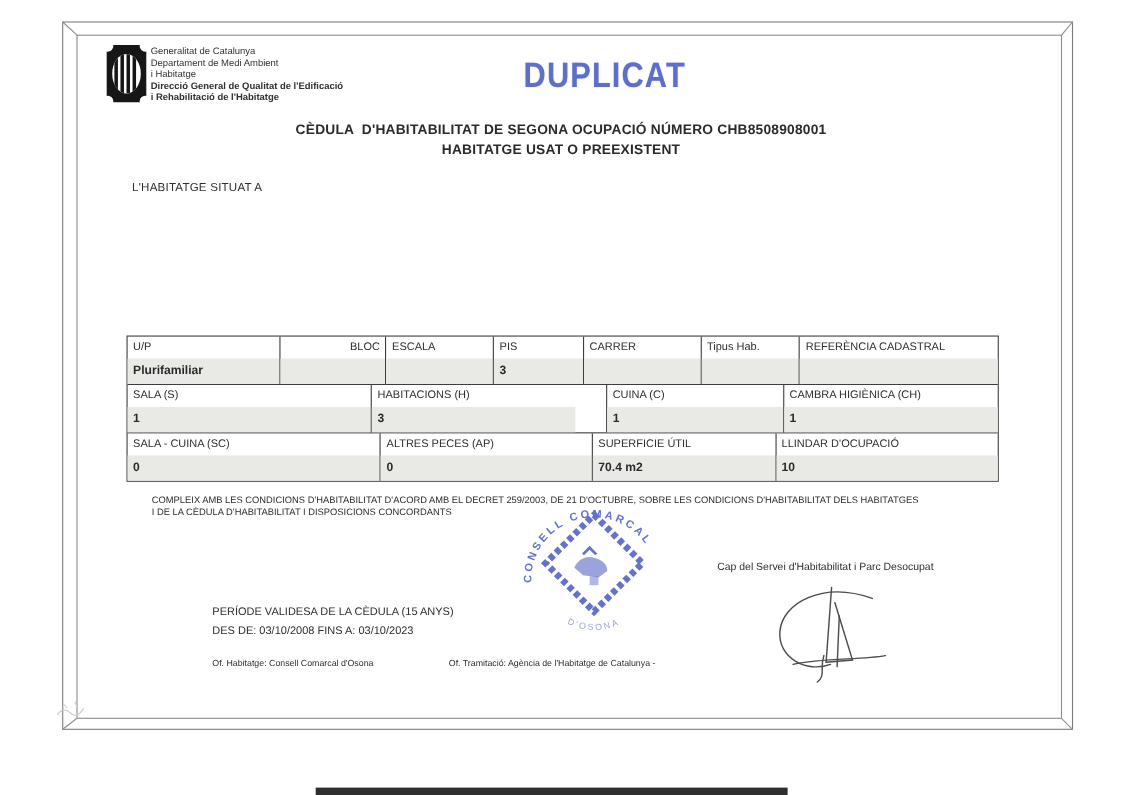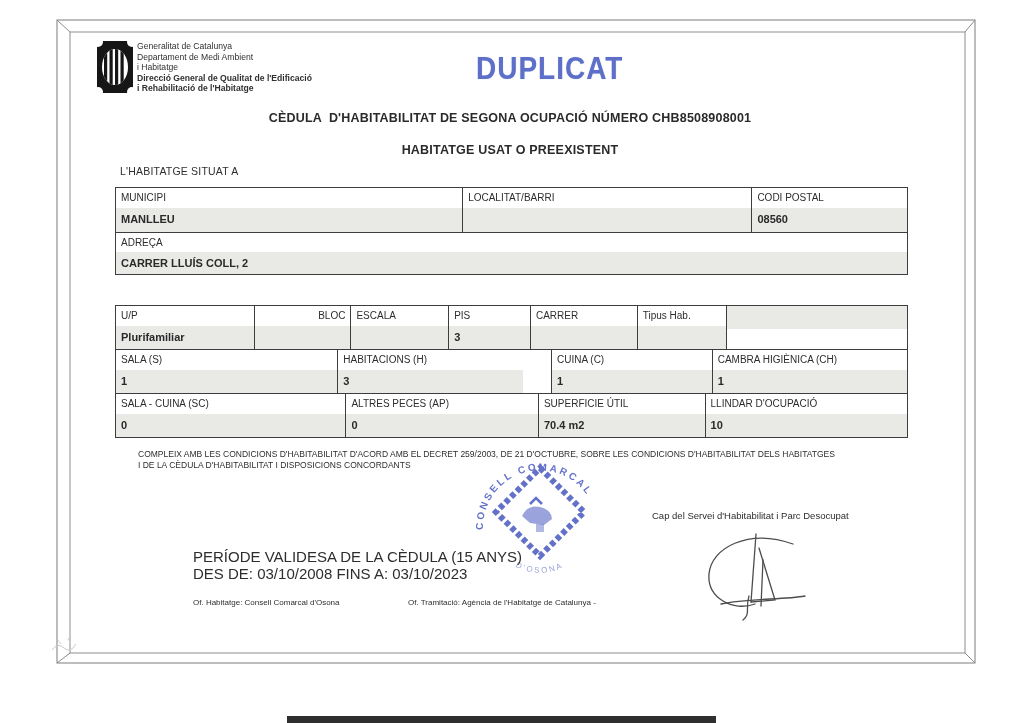--- a/index.html
+++ b/index.html
@@ -11,34 +11,34 @@
   
   .org-text{left:137px;top:41px;font-size:8.6px;line-height:10.6px;color:#303030;}
   .org-text .b{font-weight:bold;}
   .duplicat{
     left:476px;top:50px;font-size:28px;font-weight:bold;color:#5163c5;
     letter-spacing:1px;transform:scaleY(1.15);transform-origin:top left;opacity:.92;
     text-shadow:0 0 1px rgba(81,99,197,.4);
   }
   .title-wrap{left:60px;top:111px;width:900px;text-align:center;}
   .title1{font-size:12.5px;font-weight:bold;letter-spacing:.2px;white-space:pre;}
-  .title2{font-size:12.5px;font-weight:bold;letter-spacing:.2px;margin-top:18px;}
+  .title2{font-size:12.5px;font-weight:bold;letter-spacing:.2px;margin-top:4px;}
   .sec-label{font-size:10.5px;color:#2e2e2e;letter-spacing:.2px;}
   
   .tbl{border:1px solid #3d3d3d;background:#ffffff;box-sizing:border-box;}
   .trow{display:flex;}
   .trow + .trow{border-top:1px solid #3d3d3d;}
   .cell{box-sizing:border-box;}
   .cell + .cell{border-left:1px solid #3d3d3d;}
   .lbl{height:20px;box-sizing:border-box;padding:4px 5px 0;font-size:10px;color:#2d2d2d;white-space:nowrap;overflow:hidden;}
   .val{height:23px;box-sizing:border-box;padding:5px 5px 0;font-size:11px;font-weight:bold;background:#e9e9e6;white-space:nowrap;overflow:hidden;}
   
   .compliance{left:138px;top:449px;font-size:8.5px;line-height:11px;color:#2d2d2d;white-space:nowrap;}
   .cap-servei{left:652px;top:510px;font-size:9.5px;color:#2d2d2d;white-space:nowrap;}
-  .validity{left:193px;top:549px;font-size:15px;line-height:16.5px;color:#2d2d2d;white-space:nowrap;}
+  .validity{left:193px;top:549px;font-size:10px;line-height:16.5px;color:#2d2d2d;white-space:nowrap;}
   .foot{font-size:8px;color:#2d2d2d;white-space:nowrap;}
   .bottom-bar{left:287px;top:716px;width:429px;height:7px;background:#2f2f2f;}
 </style>
 </head>
 <body>
 
 <div id="page">
 
   <svg class="abs" style="left:0;top:0;" width="1024" height="723" viewBox="0 0 1024 723">
     <g fill="none" stroke="#8d8d8d" stroke-width="1">
@@ -81,42 +81,20 @@
 
   <div class="abs duplicat">DUPLICAT</div>
 
   <div class="abs title-wrap">
     <div class="title1">CÈDULA  D'HABITABILITAT DE SEGONA OCUPACIÓ NÚMERO CHB8508908001</div>
     <div class="title2">HABITATGE USAT O PREEXISTENT</div>
   </div>
 
   <div class="abs sec-label" style="left:120px;top:165px;">L'HABITATGE SITUAT A</div>
 
-  <div class="abs tbl" style="left:115px;top:187px;width:793px;">
-    <div class="trow">
-      <div class="cell" style="width:347px;">
-        <div class="lbl">MUNICIPI</div>
-        <div class="val" style="height:24px;">MANLLEU</div>
-      </div>
-      <div class="cell" style="width:290px;">
-        <div class="lbl">LOCALITAT/BARRI</div>
-        <div class="val" style="height:24px;"></div>
-      </div>
-      <div class="cell" style="width:156px;">
-        <div class="lbl">CODI POSTAL</div>
-        <div class="val" style="height:24px;">08560</div>
-      </div>
-    </div>
-    <div class="trow">
-      <div class="cell" style="width:793px;">
-        <div class="lbl" style="height:19px;">ADREÇA</div>
-        <div class="val" style="height:22px;">CARRER LLUÍS COLL, 2</div>
-      </div>
-    </div>
-  </div>
 
   <div class="abs sec-label" style="left:120px;top:299px;margin-top:24px;">DADES DE L'HABITATGE</div>
 
   <div class="abs tbl" style="left:115px;top:305px;width:793px;">
     <div class="trow">
       <div class="cell" style="width:138px;">
         <div class="lbl">U/P</div>
         <div class="val">Plurifamiliar</div>
       </div>
       <div class="cell" style="width:97px;text-align:right;">
@@ -133,20 +111,21 @@
       </div>
       <div class="cell" style="width:107px;">
         <div class="lbl">CARRER</div>
         <div class="val"></div>
       </div>
       <div class="cell" style="width:90px;">
         <div class="lbl">Tipus Hab.</div>
         <div class="val"></div>
       </div>
       <div class="cell" style="width:181px;">
+        <div class="lbl">REFERÈNCIA CADASTRAL</div>
         <div class="val"></div>
       </div>
     </div>
     <div class="trow">
       <div class="cell" style="width:230px;">
         <div class="lbl">SALA (S)</div>
         <div class="val">1</div>
       </div>
       <div class="cell" style="width:193px;">
         <div class="lbl">HABITACIONS (H)</div>

